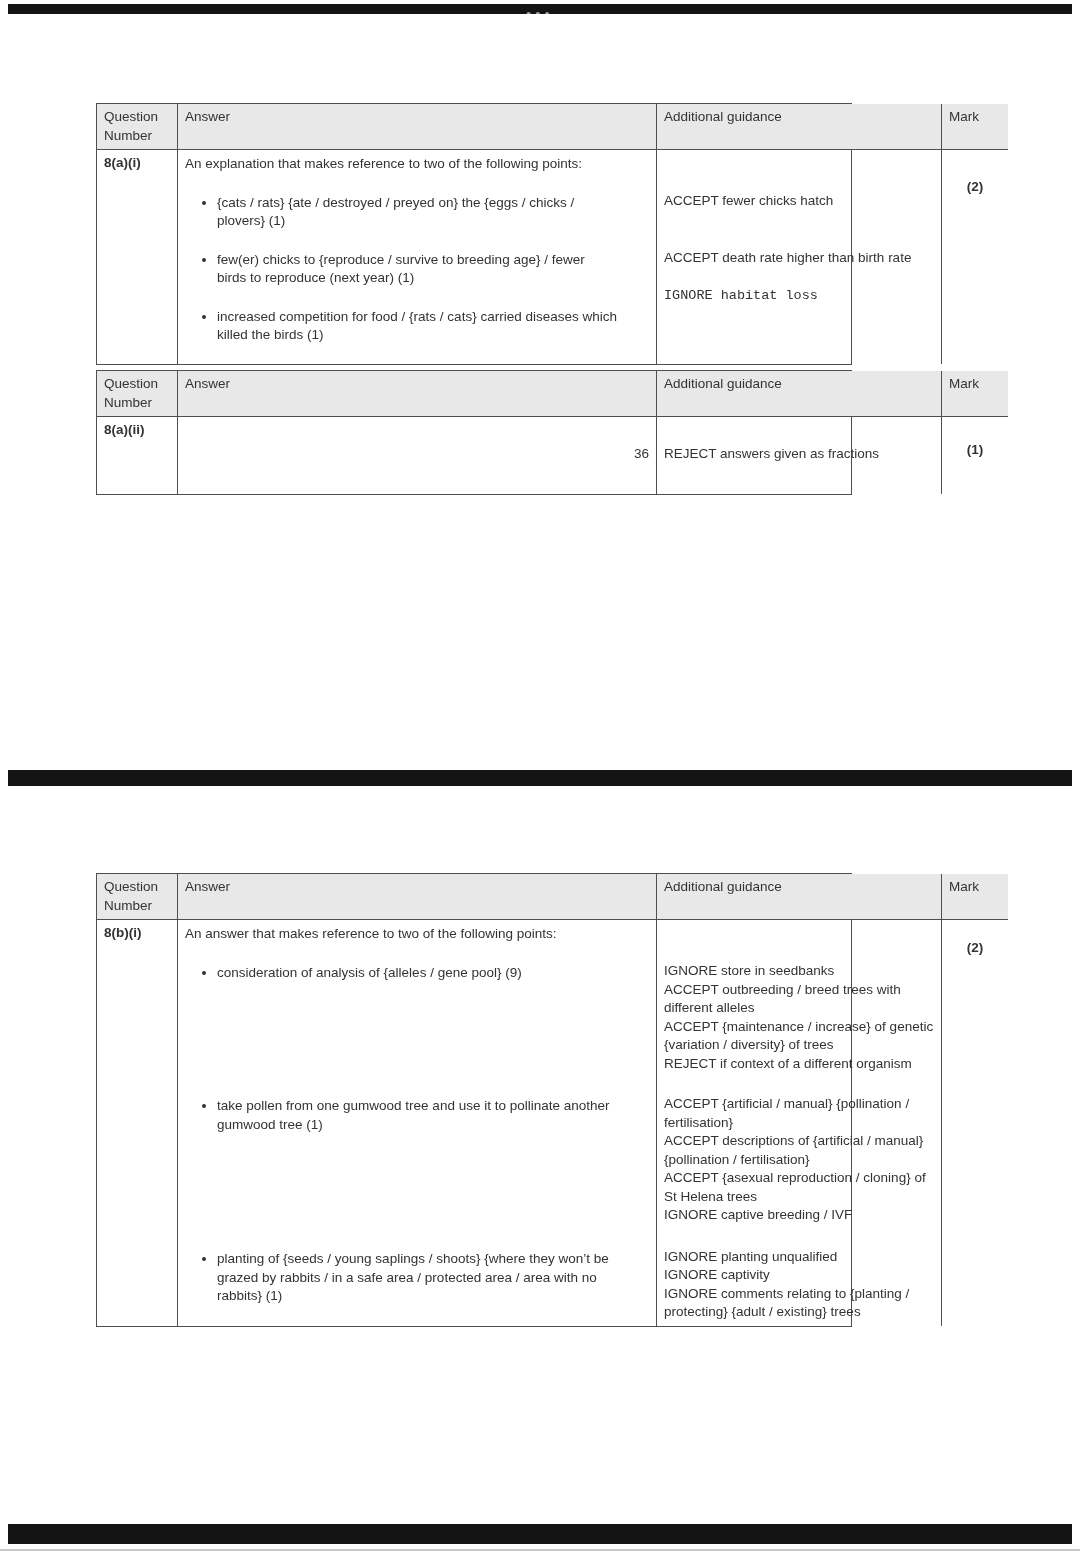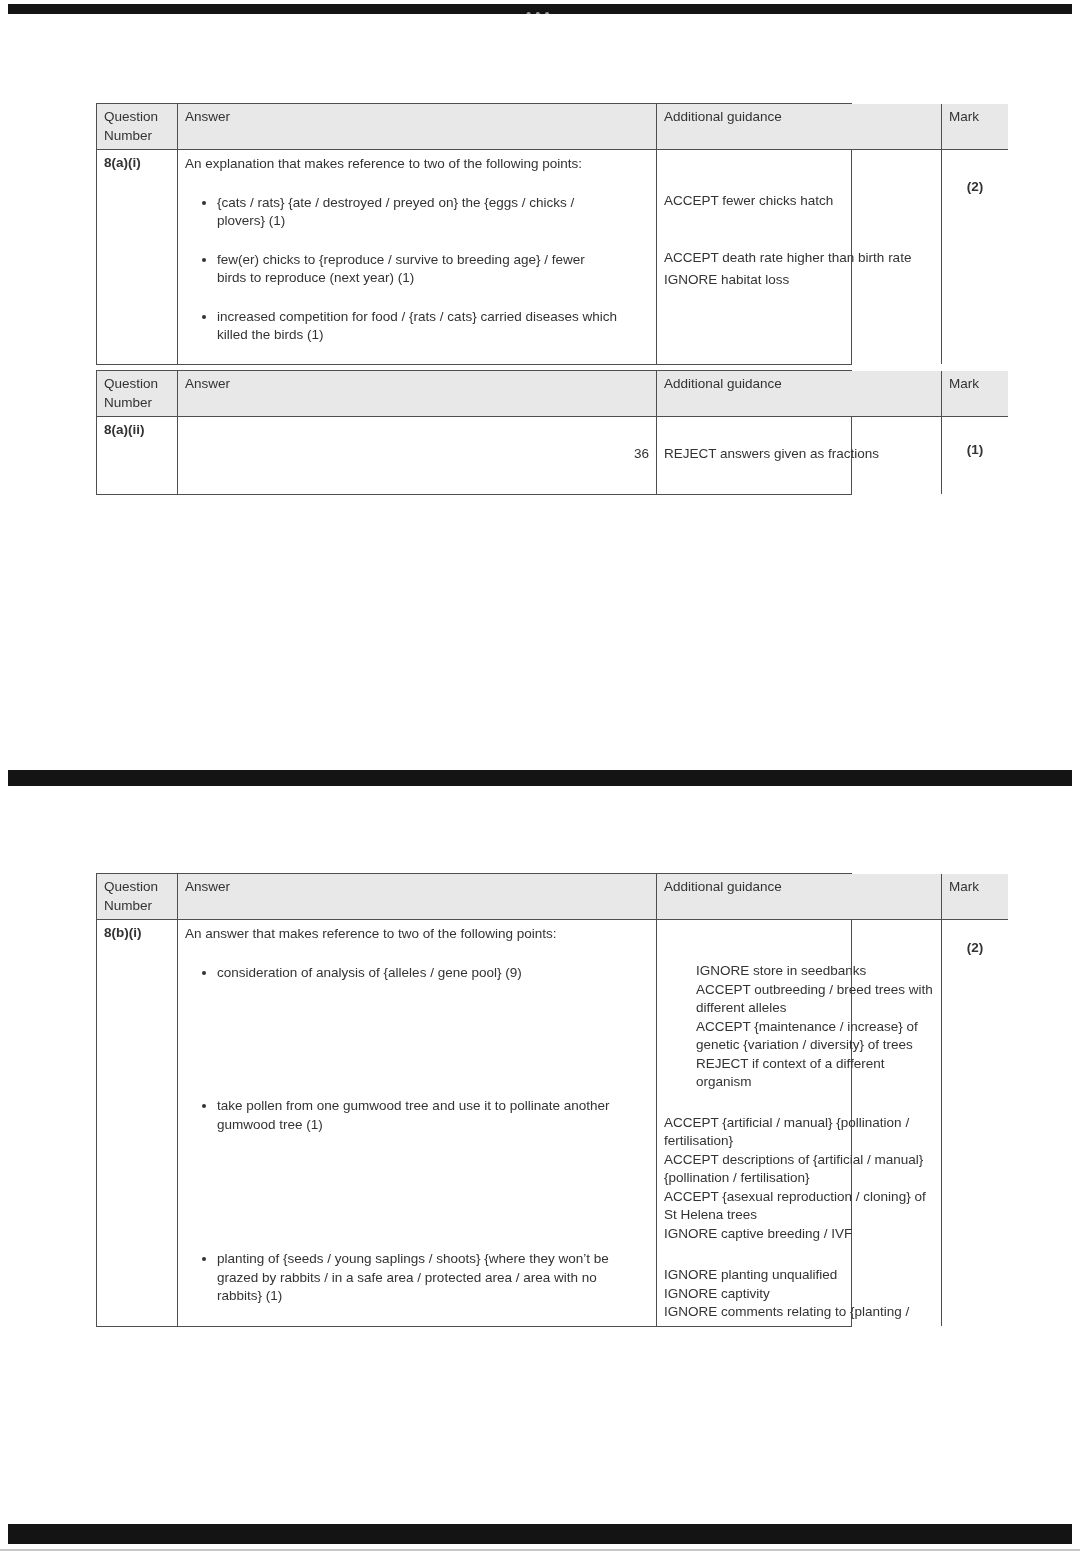--- a/index.html
+++ b/index.html
@@ -112,23 +112,23 @@
   .t1 ul.bullets li + li { margin-top: 20px; }
   .t3 ul.bullets li.b2 { margin-top: 115px; }
   .t3 ul.bullets li.b3 { margin-top: 116px; }
 
   .t2 .cell-answer { padding-top: 28px; padding-left: 52px; text-align: right; }
   .t2 .cell-guidance { padding-top: 28px; }
 
   
   .t1 .gi1 { margin-top: 38px; }
   .t1 .gi2 { margin-top: 38px; }
-  .t1 .gi3 { margin-top: 4px; }
-
-  .t3 .ggroup1 { margin-top: 38px; margin-left: 32px; }
+  .t1 .gi3 { margin-top: 20px; font-family: Liberation Mono, monospace; }
+
+  .t3 .ggroup1 { margin-top: 38px; }
   .t3 .ggroup2 { margin-top: 22px; }
   .t3 .ggroup3 { margin-top: 23px; }
   .gline { display: block; }
 </style>
 </head>
 <body>
 
 <div class="dark-bar top-bar"></div>
 <div class="dots-handle">•••</div>
 <div class="dark-bar page-sep"></div>

